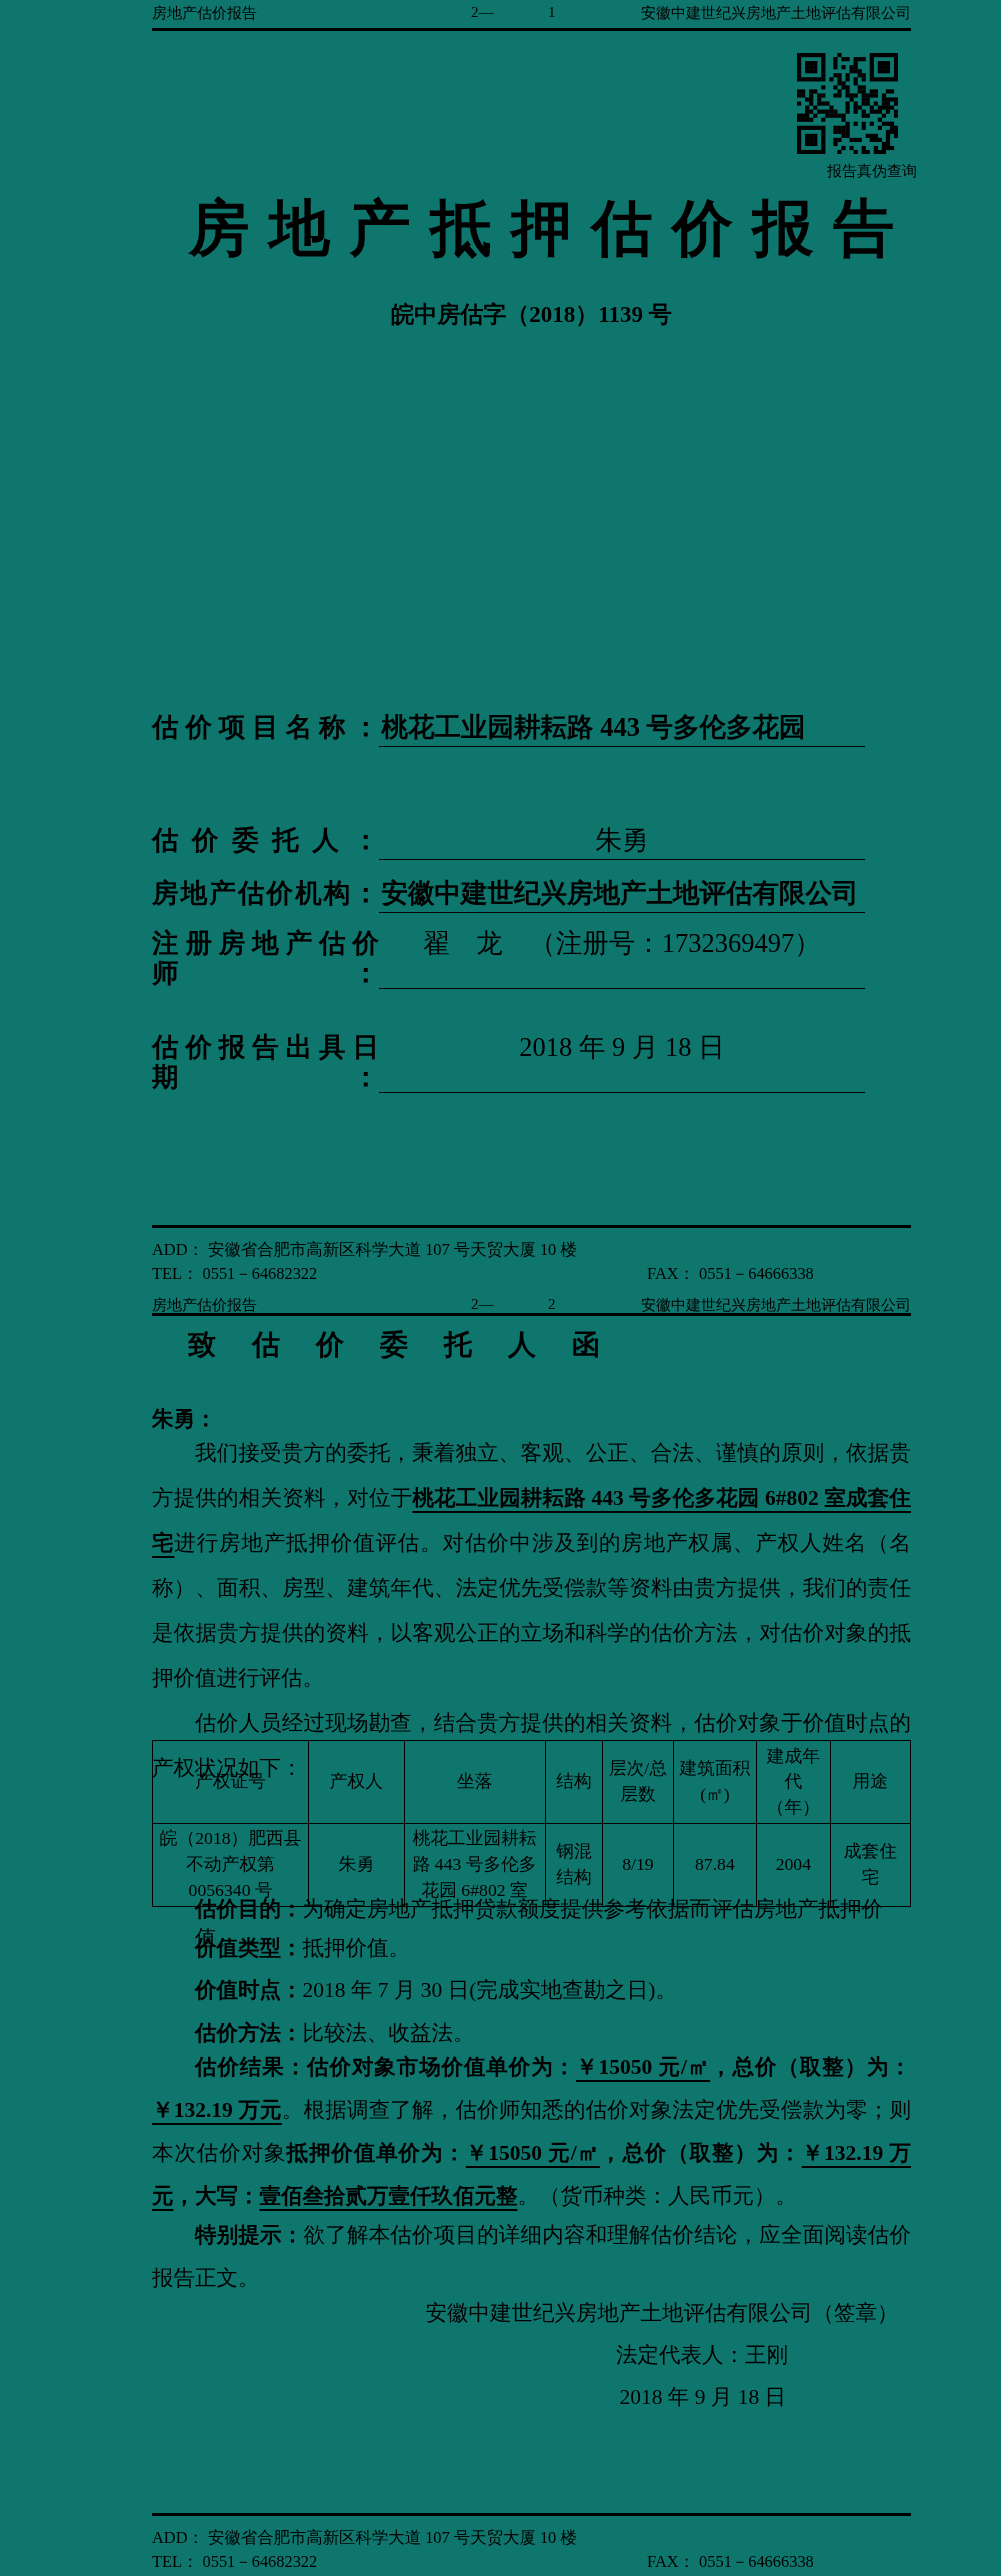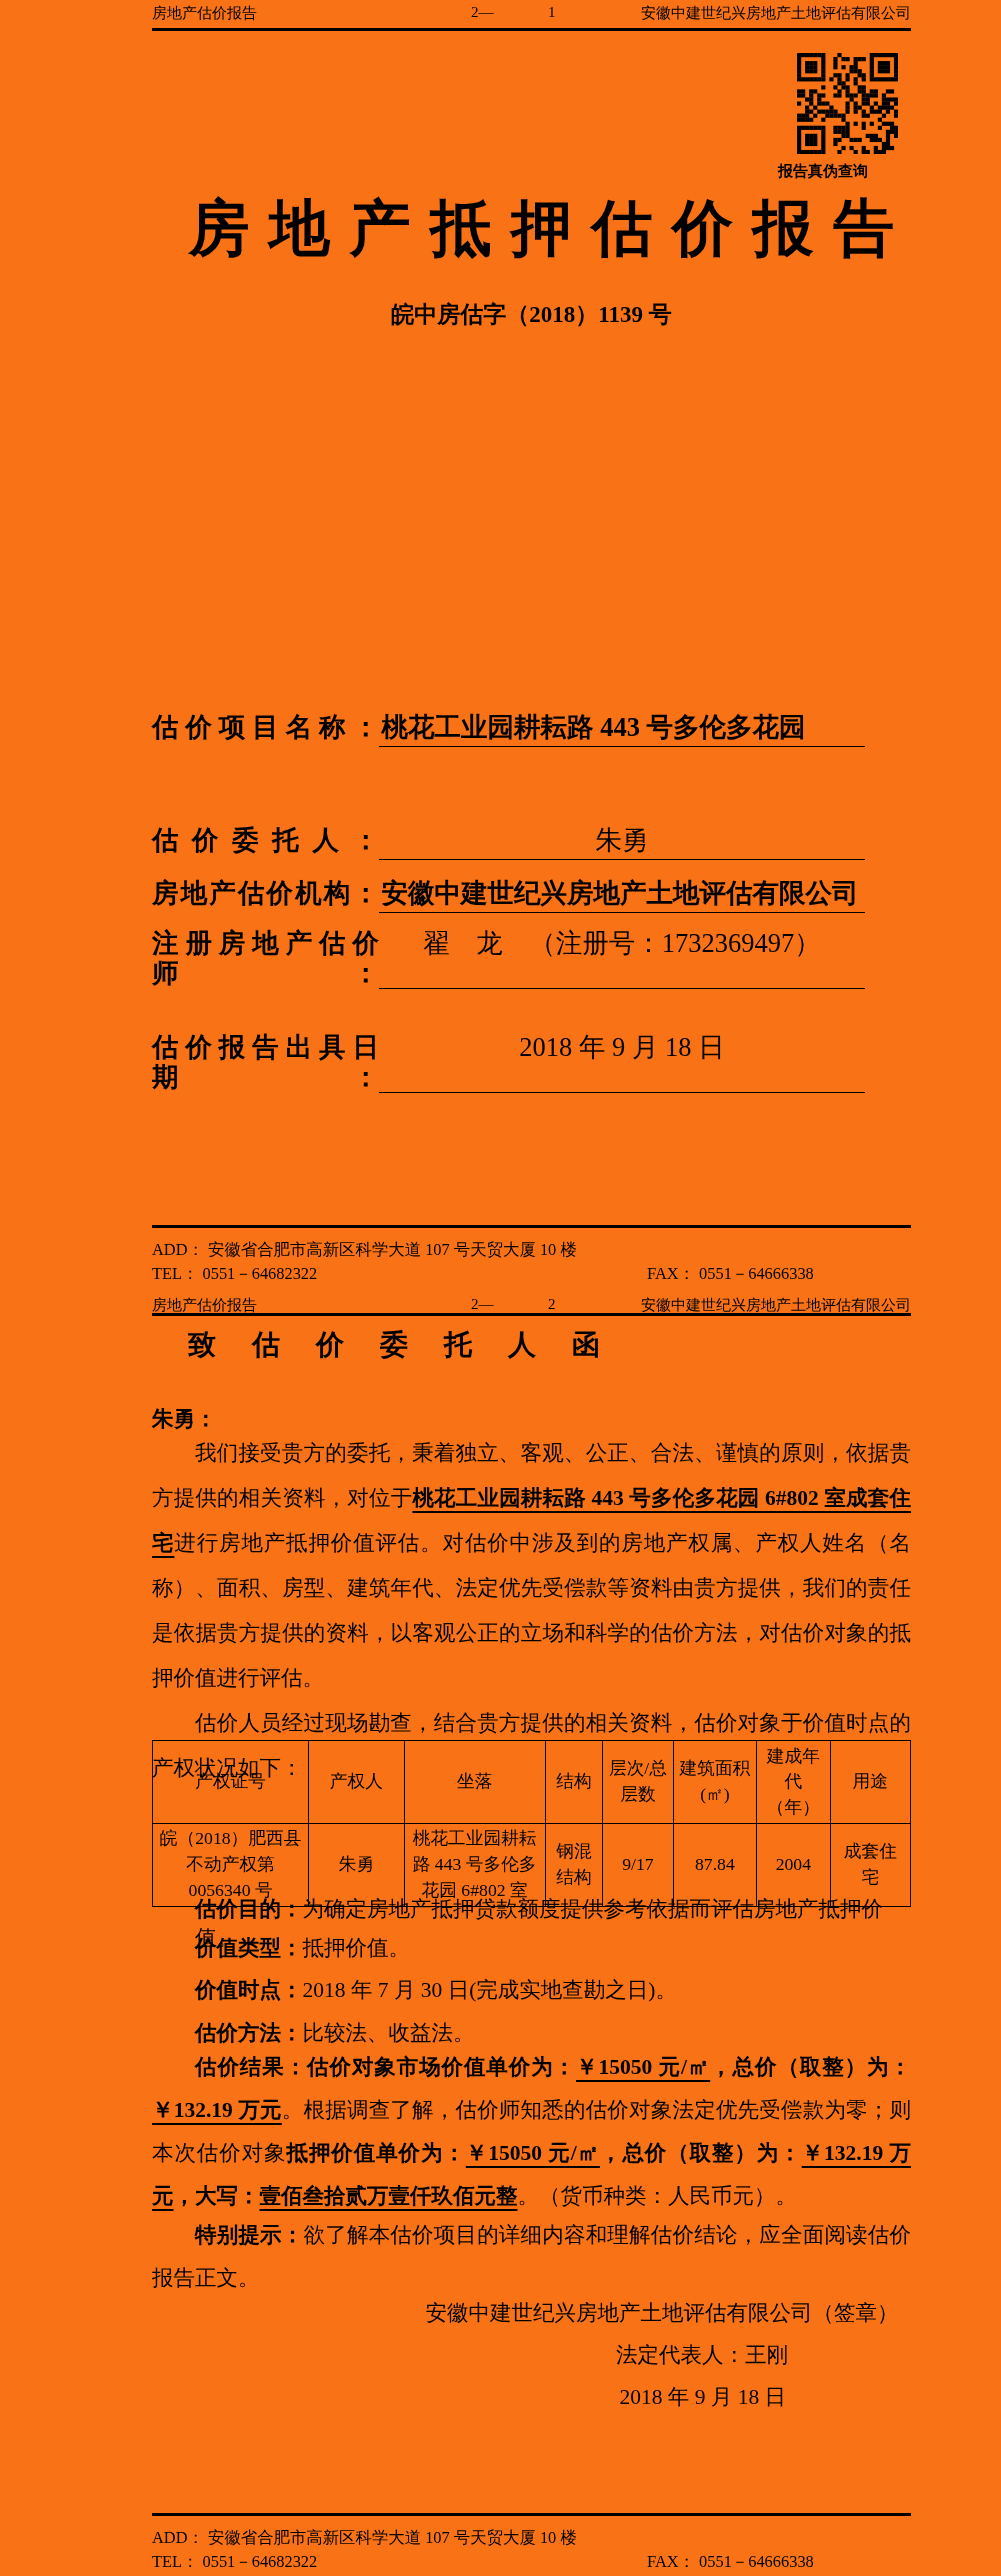--- a/index.html
+++ b/index.html
@@ -1,32 +1,32 @@
 <!DOCTYPE html>
 <html style="font-size:10px"><head>
 <meta charset="utf-8">
 <style>
   html,body{margin:0;padding:0;background:#ffffff;}
   .page{
-    position:relative;width:1002px;height:2576px;background:#f97316;
+    position:relative;width:1002px;height:2576px;background:#0f766e;
     font-family:"Liberation Serif","DejaVu Serif",serif;color:#000;overflow:hidden;
   }
   .abs{position:absolute;}
   .ct{left:152px;width:759px;}
   .rule{left:152px;width:759px;height:2.5px;background:#000;}
   
   .hdr{left:152px;width:759px;height:21.5px;font-size:15px;}
   .hdr .h-doc{position:absolute;left:0;top:0;}
   .hdr .h-pg1{position:absolute;left:319px;top:0;}
   .hdr .h-pg2{position:absolute;left:396px;top:0;}
   .hdr .h-co{position:absolute;right:0;top:0;}
   
   .title{font-size:61px;font-weight:bold;letter-spacing:19.6px;padding-left:19.6px;text-align:center;white-space:nowrap;}
   .docno{font-size:23px;font-weight:bold;text-align:center;}
-  .qrcap{font-size:15px;text-align:left;font-weight:bold;}
+  .qrcap{font-size:15px;text-align:right;}
   .frow{left:152px;width:713px;display:flex;font-size:26.5px;line-height:1.15;}
   .flabel{display:block;width:227px;flex:0 0 227px;font-weight:bold;text-align:justify;text-align-last:justify;}
   .fvalue{display:block;flex:1;border-bottom:1.9px solid #000;padding:0 2.5px 3.8px 2.5px;white-space:nowrap;}
   .va-c{text-align:center;}
   .bold{font-weight:bold;}
   
   .foot{left:152px;width:759px;font-size:16.4px;}
   .fax{position:absolute;left:495px;top:0;}
   
   .letter-title{font-size:28px;font-weight:bold;letter-spacing:36px;padding-left:36px;white-space:nowrap;}
@@ -418,21 +418,21 @@
         <th>层次/总层数</th>
         <th>建筑面积(㎡)</th>
         <th>建成年代（年）</th>
         <th>用途</th>
       </tr>
       <tr>
         <td>皖（2018）肥西县不动产权第 0056340 号</td>
         <td>朱勇</td>
         <td>桃花工业园耕耘路 443 号多伦多花园 6#802 室</td>
         <td>钢混结构</td>
-        <td>9/17</td>
+        <td>8/19</td>
         <td>87.84</td>
         <td>2004</td>
         <td>成套住宅</td>
       </tr>
     </tbody>
       </table>
   </div>
 
   <div class="abs stanza" style="top:1894px">
     <b>估价目的：</b><span>为确定房地产抵押贷款额度提供参考依据而评估房地产抵押价值。</span>

